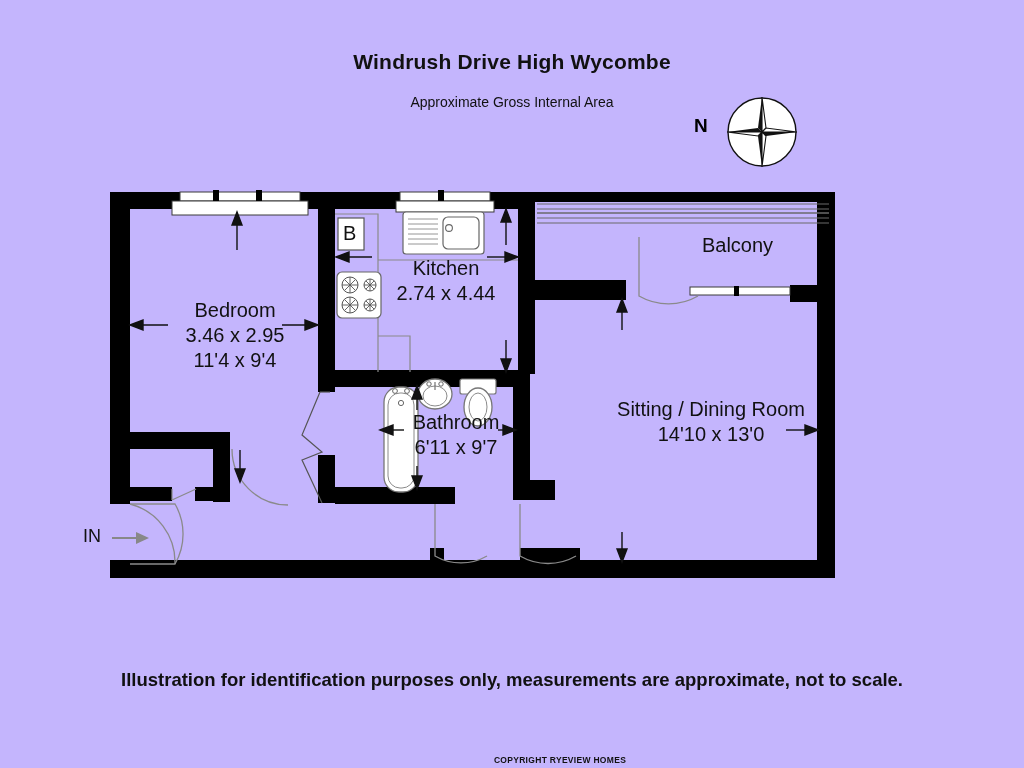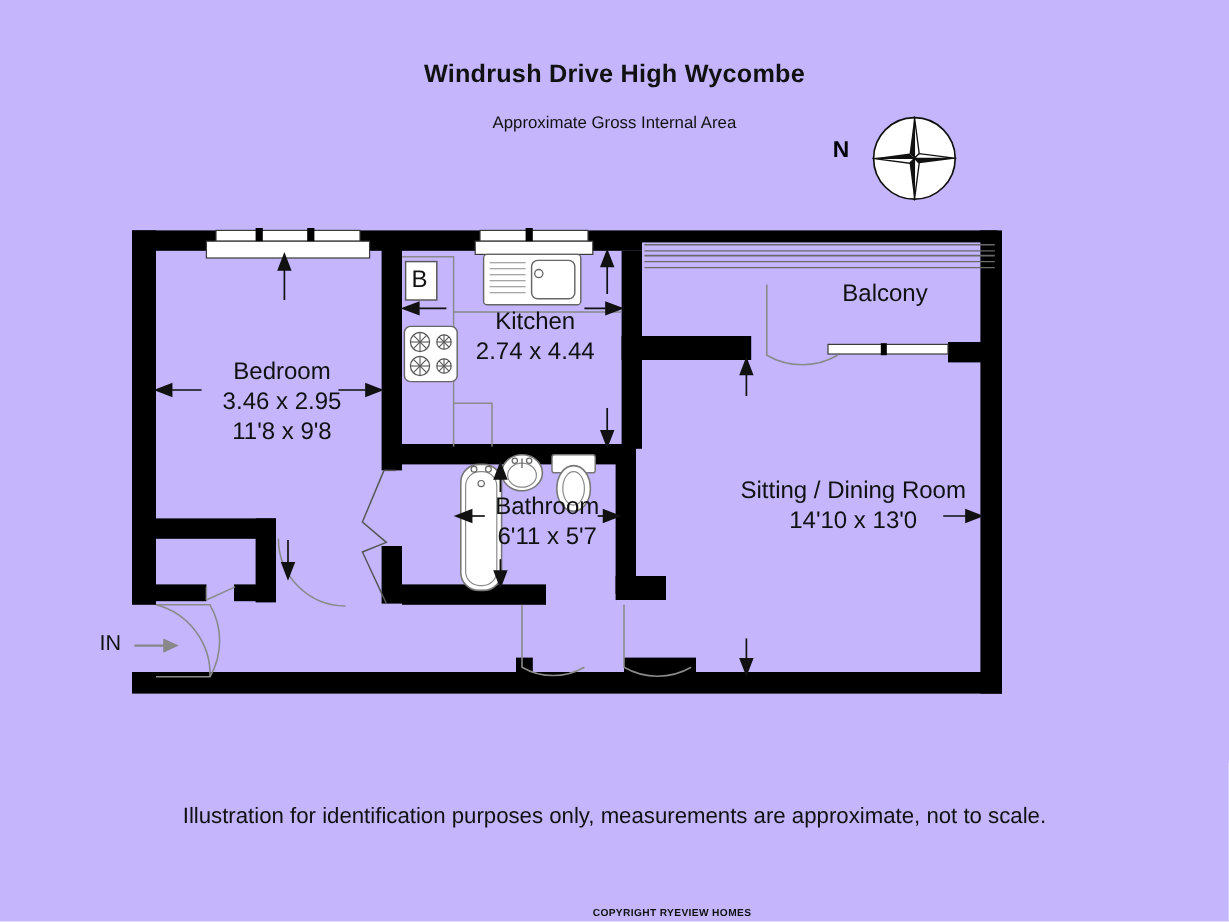--- a/index.html
+++ b/index.html
@@ -38,20 +38,21 @@
     top: 94px;
     font-size: 14px;
   }
   #area-line2 {
     top: 119px;
     font-size: 18.5px;
   }
   #footnote {
     top: 669px;
     font-size: 18.5px;
+    font-weight: bold;
   }
   #copyright {
     top: 755px;
     font-size: 8.5px;
     font-weight: bold;
     letter-spacing: 0.3px;
     padding-left: 48px;
   }
   #compass-wrap {
     position: absolute;
@@ -340,31 +341,31 @@
 
     <g>
       <line x1="112" y1="538" x2="143" y2="538" stroke="#888" stroke-width="2"></line>
       <polygon points="149,538 136,532 136,544" fill="#888"></polygon>
     </g>
   </svg>
 
   <div class="room-label" style="left:115px; top:298px; width:240px;">
     <span class="ln">Bedroom</span>
     <span class="ln">3.46 x 2.95</span>
-    <span class="ln">11'8 x 9'8</span>
+    <span class="ln">11'4 x 9'4</span>
   </div>
 
   <div class="room-label" style="left:337px; top:256px; width:218px;text-align:center;">
     <span class="ln">Kitchen</span>
     <span class="ln">2.74 x 4.44</span>
   </div>
 
   <div class="room-label" style="left:360px; top:410px; width:192px;">
     <span class="ln">Bathroom</span>
-    <span class="ln">6'11 x 5'7</span>
+    <span class="ln">6'11 x 9'7</span>
   </div>
 
   <div class="room-label" style="left:590px; top:397px; width:242px;">
     <span class="ln">Sitting / Dining Room</span>
     <span class="ln">14'10 x 13'0</span>
   </div>
 
   <div class="room-label" style="left:640px; top:233px; width:195px;">
     <span class="ln">Balcony</span>
   </div>

